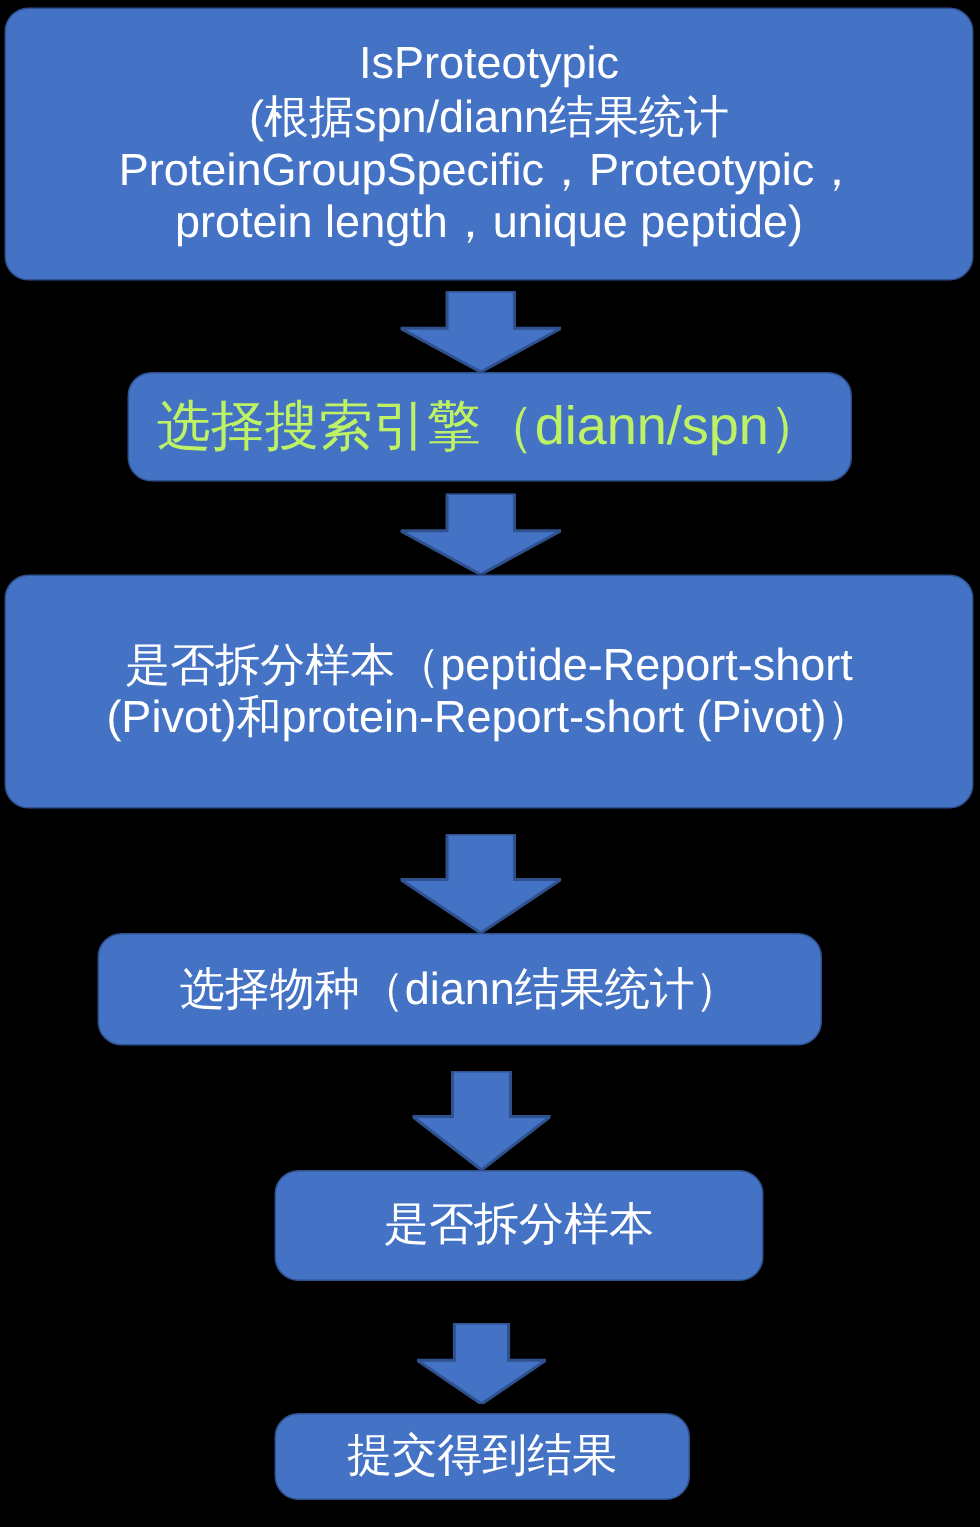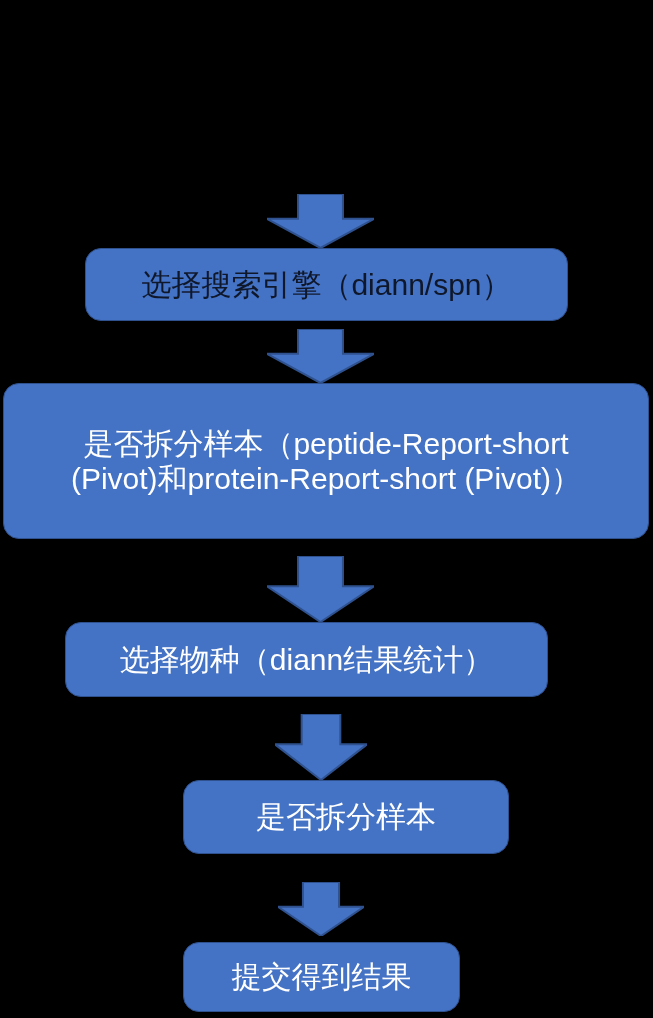--- a/index.html
+++ b/index.html
@@ -66,19 +66,23 @@
     <div class="arrow" style="left: 275px; top: 714px; width: 92px; height: 66px;">
       <svg viewBox="0 0 100 100" width="92" height="66" preserveAspectRatio="none">
         <polygon points="29,0 71,0 71,46 100,46 50,100 0,46 29,46" fill="#4472C4" stroke="#2F528F" stroke-width="2" vector-effect="non-scaling-stroke"></polygon>
       </svg>
     </div>
     <div class="arrow" style="left: 278px; top: 882px; width: 86px; height: 54px;">
       <svg viewBox="0 0 100 100" width="86" height="54" preserveAspectRatio="none">
         <polygon points="29,0 71,0 71,46 100,46 50,100 0,46 29,46" fill="#4472C4" stroke="#2F528F" stroke-width="2" vector-effect="non-scaling-stroke"></polygon>
       </svg>
     </div>
-    <div class="node" style="left: 85px; top: 248px; width: 483px; height: 73px; background: rgb(68, 114, 196); border-color: rgb(47, 82, 143); color: #0f172a; font-size: 30px; justify-content: flex-end;"><span class="node-text">选择搜索引擎（diann/spn）</span></div>
+    <div class="node" style="left: 3px; top: 5px; width: 646px; height: 182px; background: rgb(68, 114, 196); border-color: rgb(47, 82, 143); color: rgb(255, 255, 255); font-size: 30px;"><span class="node-text">IsProteotypic
+(根据spn/diann结果统计
+ProteinGroupSpecific，Proteotypic，
+protein length，unique peptide)</span></div>
+    <div class="node" style="left: 85px; top: 248px; width: 483px; height: 73px; background: rgb(68, 114, 196); border-color: rgb(47, 82, 143); color: #bef264; font-size: 36px; justify-content: flex-end;"><span class="node-text">选择搜索引擎（diann/spn）</span></div>
     <div class="node" style="left: 3px; top: 383px; width: 646px; height: 156px; background: rgb(68, 114, 196); border-color: rgb(47, 82, 143); color: rgb(255, 255, 255); font-size: 30px;"><span class="node-text">是否拆分样本（peptide-Report-short
 (Pivot)和protein-Report-short (Pivot)）</span></div>
     <div class="node" style="left: 65px; top: 622px; width: 483px; height: 75px; background: rgb(68, 114, 196); border-color: rgb(47, 82, 143); color: rgb(255, 255, 255); font-size: 30px;"><span class="node-text">选择物种（diann结果统计）</span></div>
     <div class="node" style="left: 183px; top: 780px; width: 326px; height: 74px; background: rgb(68, 114, 196); border-color: rgb(47, 82, 143); color: rgb(255, 255, 255); font-size: 30px;"><span class="node-text">是否拆分样本</span></div>
-    <div class="node" style="left: 183px; top: 942px; width: 277px; height: 70px; background: rgb(68, 114, 196); border-color: rgb(47, 82, 143); color: rgb(255, 255, 255); font-size: 30px;"><span class="node-text">提交得到结果</span></div>
+    <div class="node" style="left: 183px; top: 942px; width: 277px; height: 58px; background: rgb(68, 114, 196); border-color: rgb(47, 82, 143); color: rgb(255, 255, 255); font-size: 30px;"><span class="node-text">提交得到结果</span></div>
   </div>
 
 </body></html>

